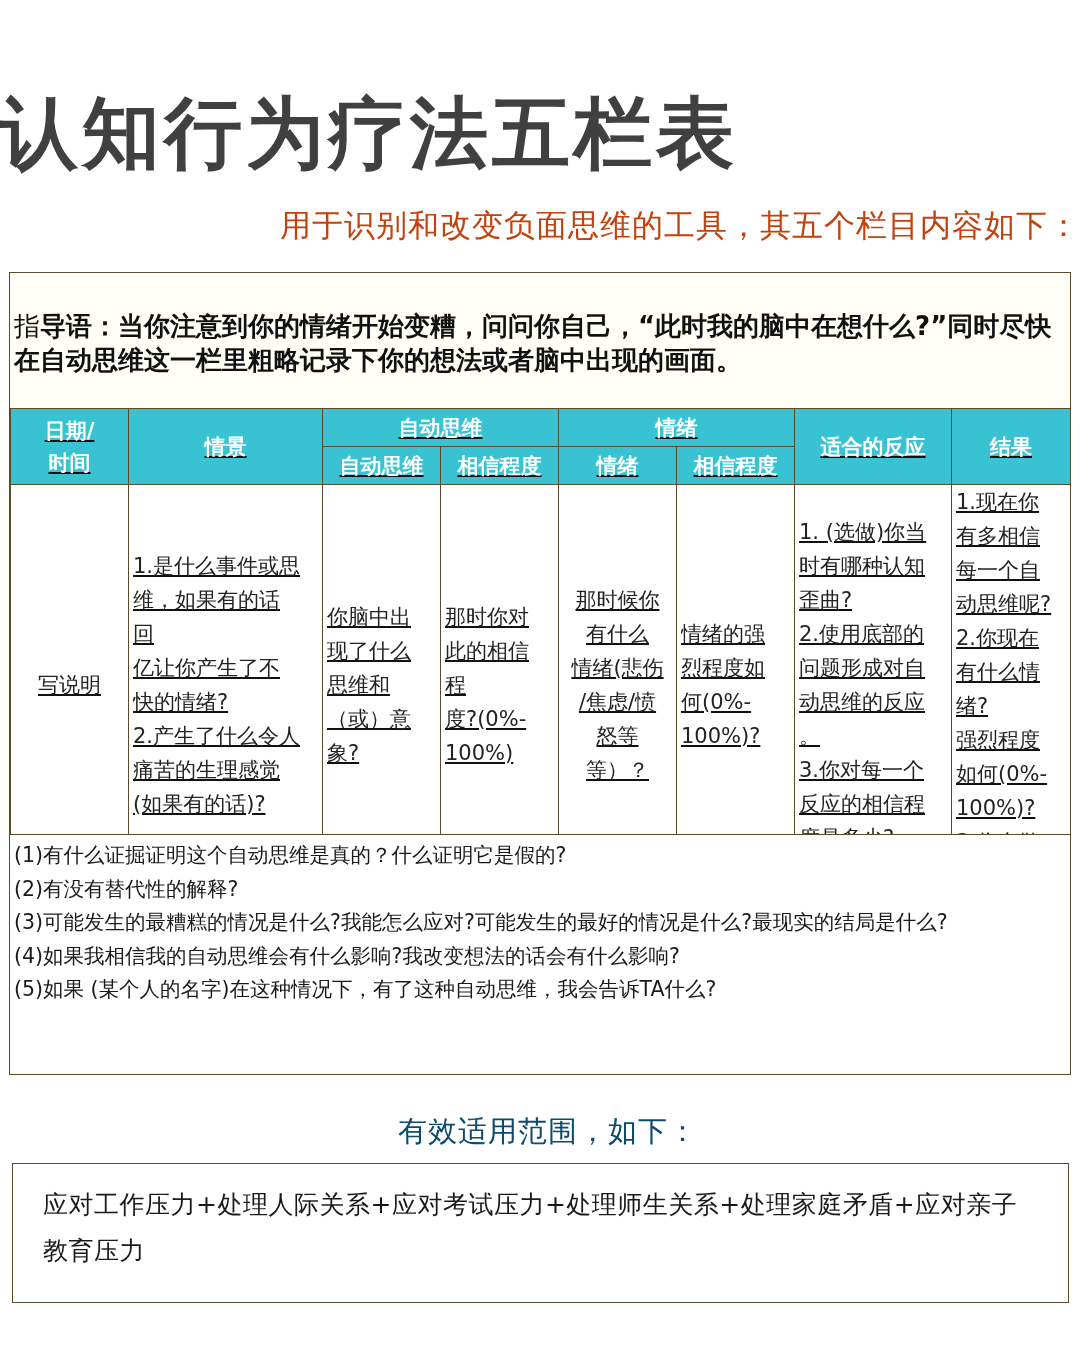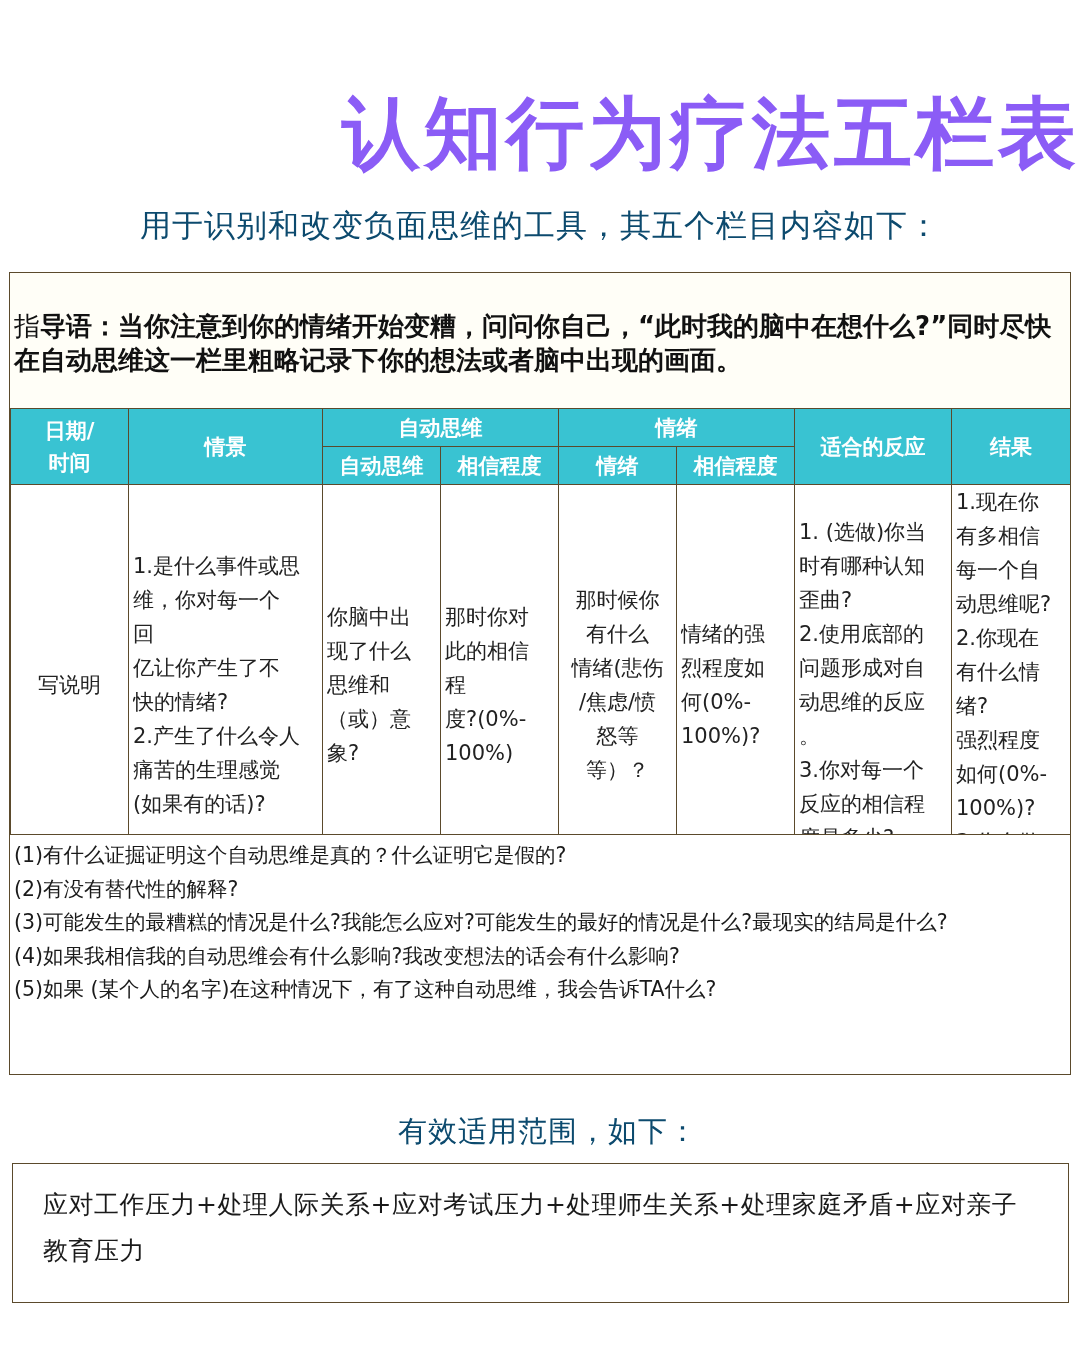--- a/index.html
+++ b/index.html
@@ -1,42 +1,42 @@
 <!DOCTYPE html>
 <html><head>
 <meta charset="utf-8">
 <style>
   * { box-sizing: border-box; margin: 0; padding: 0; }
   html, body { width: 1080px; height: 1345px; background: #ffffff; overflow: hidden; }
   body { font-family: "DejaVu Sans", "Liberation Sans", sans-serif; color: #111; position: relative; }
 
   .title {
-    position: absolute; left: 0; top: 82px; width: 1080px; text-align: right;
-    font-size: 78px; font-weight: bold; letter-spacing: 4px; color: #8b5cf6;
+    position: absolute; left: 0; top: 82px; width: 1080px; text-align: left;
+    font-size: 78px; font-weight: bold; letter-spacing: 4px; color: #404040;
     font-family: "DejaVu Sans", sans-serif;
   }
   .subtitle {
-    position: absolute; left: 0; top: 205px; width: 1080px; text-align: center;
-    font-size: 31px; color: #0c4a6e; letter-spacing: 1px;
+    position: absolute; left: 0; top: 205px; width: 1080px; text-align: right;
+    font-size: 31px; color: #c2410c; letter-spacing: 1px;
   }
 
   .sheet {
     position: absolute; left: 9px; top: 272px; width: 1062px; height: 803px;
     border: 1.5px solid #5b4a2c; background: #fffef7;
   }
   .instruction {
     position: absolute; left: 0; top: 0; width: 100%; height: 135px;
     padding: 36px 6px 0 4px; font-size: 26px; line-height: 34px; font-weight: bold;
     background: #fffef7;
   }
   .instruction .first { font-weight: normal; }
 
   table.cbt {
     position: absolute; left: 0; top: 135px; width: 1060px;
-    border-collapse: collapse; table-layout: fixed;
+    border-collapse: collapse; table-layout: fixed; text-decoration: underline;
   }
   table.cbt td, table.cbt th {
     border: 1.5px solid #5b4a2c; vertical-align: middle;
   }
   table.cbt th {
     background: #39c3d2; color: #ffffff; font-weight: bold; font-size: 21px;
     text-align: center; line-height: 32px;
   }
   table.cbt th.top { height: 38px; }
   table.cbt th.sub { height: 38px; }
@@ -104,21 +104,21 @@
       <th class="sub">自动思维</th>
       <th class="sub">相信程度</th>
       <th class="sub">情绪</th>
       <th class="sub">相信程度</th>
     </tr>
     <tr>
       <td class="body center">写说明</td>
       <td class="body">
             <div class="cell">
               <div>1.是什么事件或思</div>
-              <div>维，你对每一个</div>
+              <div>维，如果有的话</div>
               <div>回</div>
               <div>亿让你产生了不</div>
               <div>快的情绪?</div>
               <div>2.产生了什么令人</div>
               <div>痛苦的生理感觉</div>
               <div>(如果有的话)?</div>
             </div>
           </td>
       <td class="body">
             <div class="cell">

